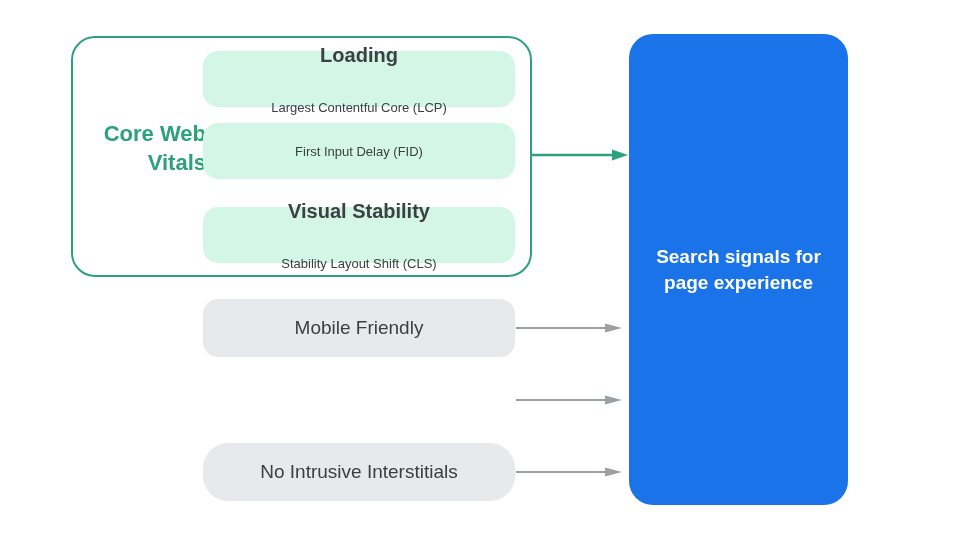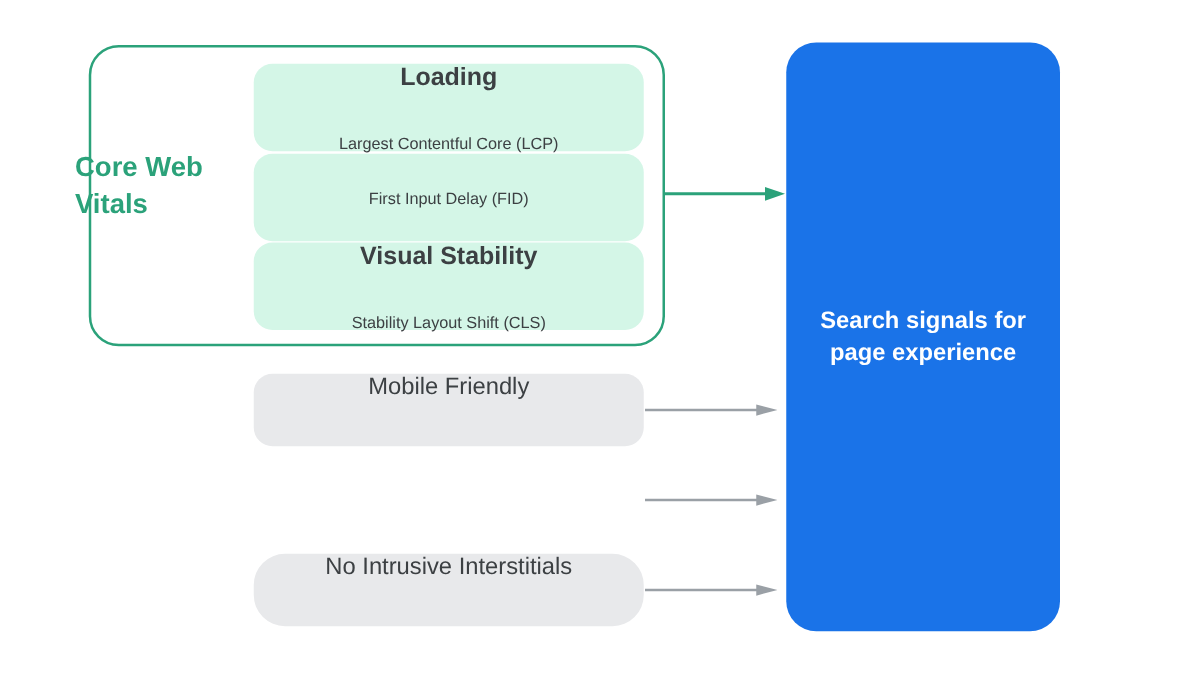--- a/index.html
+++ b/index.html
@@ -15,40 +15,40 @@
   html,body{background:#fff;}
   body{font-family:"Liberation Sans","DejaVu Sans",sans-serif;}
   .canvas{position:relative;width:960px;height:540px;background:#fff;overflow:hidden;}
 
   
   .cwv-box{
     position:absolute;left:71px;top:36px;width:461px;height:241px;
     border:2.5px solid var(--green);border-radius:24px;background:#fff;
   }
   .cwv-label{
-    position:absolute;left:60px;top:119px;width:132px;
-    text-align:left;color:var(--green);
+    position:absolute;left:74px;top:119px;width:132px;
+    text-align:right;color:var(--green);
     font-size:22px;font-weight:bold;line-height:29px;
   }
   .card{
-    position:absolute;left:203px;width:312px;height:70px;
+    position:absolute;left:203px;width:312px;height:56px;
     background:var(--mint);border-radius:15px;
     display:flex;flex-direction:column;align-items:center;justify-content:center;gap:32px;
   }
   .card-1{top:51px;}
   .card-2{top:123px;}
-  .card-3{top:194px;}
+  .card-3{top:207px;}
   .card-title{font-size:20px;font-weight:bold;color:var(--text-dark);line-height:24px;}
   .card-subtitle{font-size:13px;color:var(--text-dark);line-height:17px;}
 
   
   .signal{
     position:absolute;left:203px;width:312px;height:58px;
     background:var(--grey-box);border-radius:15px;
-    display:flex;align-items:flex-start;justify-content:center;
+    display:flex;align-items:center;justify-content:center;
   }
   .signal-1{top:299px;}
   .signal-2{top:371px;}
   .signal-3{top:443px;border-radius:25px;}
   .signal-label{font-size:19px;color:var(--text-dark);}
 
   
   .result-box{
     position:absolute;left:629px;top:34px;width:219px;height:471px;
     background:var(--blue);border-radius:24px;

